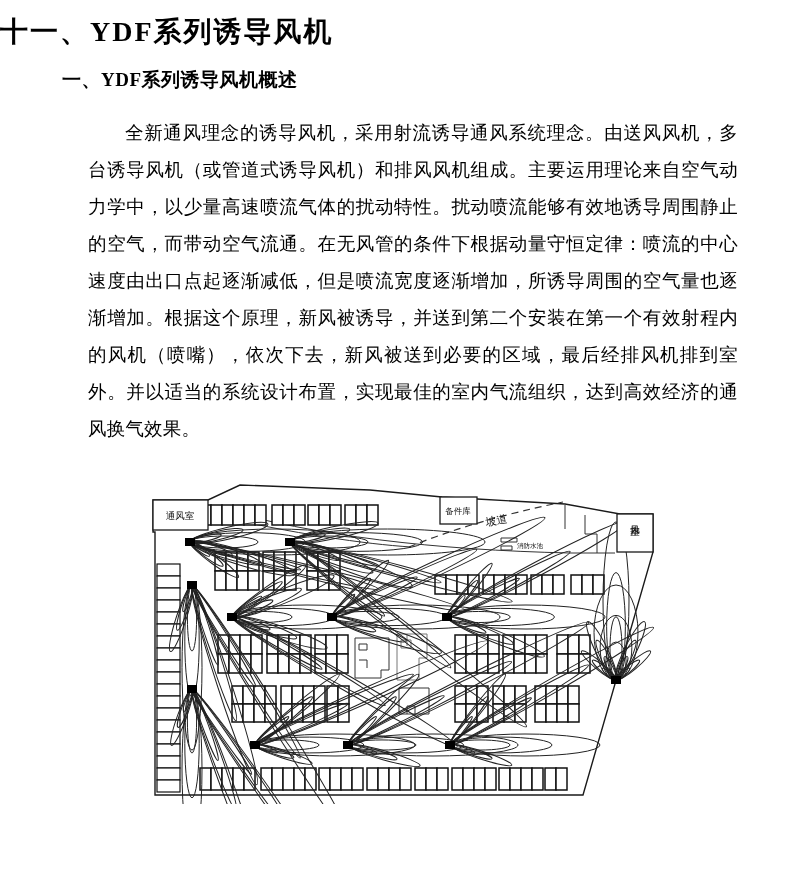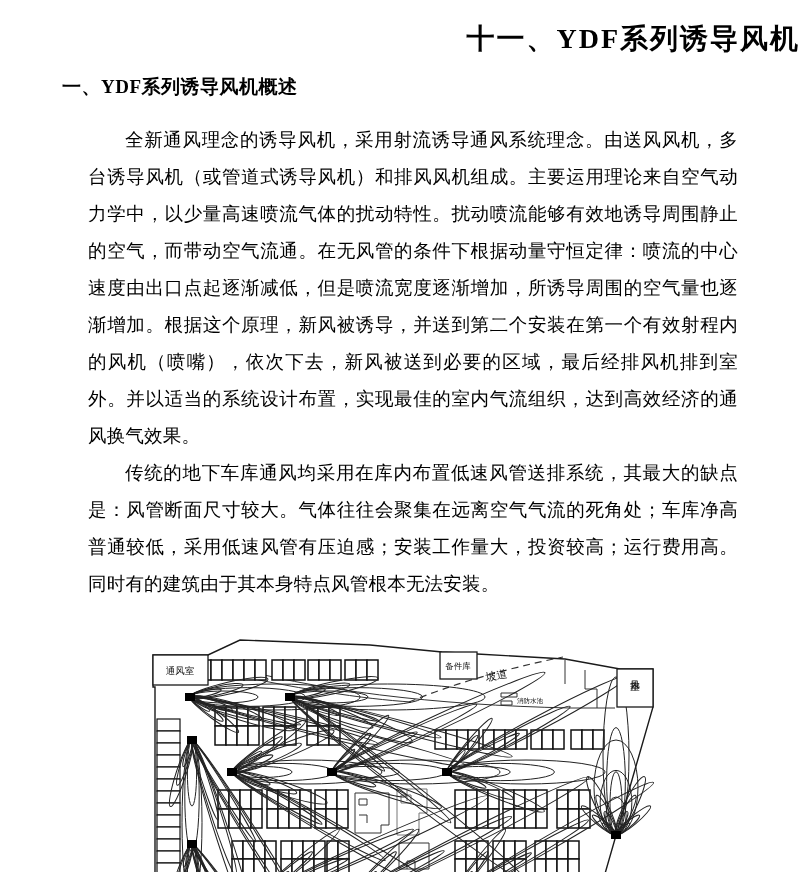--- a/index.html
+++ b/index.html
@@ -1,21 +1,21 @@
 <!DOCTYPE html>
 <html><head>
 <meta charset="utf-8">
 <style>
   html,body{margin:0;padding:0;background:#fff;}
   body{
     width:800px;height:872px;overflow:hidden;position:relative;
     font-family:"Liberation Serif","DejaVu Serif",serif;color:#000;
   }
   .doc-title{
-    margin:20px 0 0 0;text-align:right;font-size:28px;font-weight:bold;
+    margin:13px 0 0 0;text-align:left;font-size:28px;font-weight:bold;
     letter-spacing:2px;
   }
   .section-heading{
     margin:16px 0 22px 62px;font-size:19px;font-weight:bold;letter-spacing:.5px;
   }
   .body-text{margin:0 62px 0 88px;}
   .body-text p{
     margin:0;font-size:18.5px;line-height:37px;text-align:justify;
     text-indent:2em;letter-spacing:.2px;
   }
@@ -35,21 +35,20 @@
 </style>
 </head>
 <body>
 
 <h1 class="doc-title">十一、YDF系列诱导风机</h1>
 
 <h2 class="section-heading">一、YDF系列诱导风机概述</h2>
 
 <div class="body-text">
   <p>全新通风理念的诱导风机，采用射流诱导通风系统理念。由送风风机，多台诱导风机（或管道式诱导风机）和排风风机组成。主要运用理论来自空气动力学中，以少量高速喷流气体的扰动特性。扰动喷流能够有效地诱导周围静止的空气，而带动空气流通。在无风管的条件下根据动量守恒定律：喷流的中心速度由出口点起逐渐减低，但是喷流宽度逐渐增加，所诱导周围的空气量也逐渐增加。根据这个原理，新风被诱导，并送到第二个安装在第一个有效射程内的风机（喷嘴），依次下去，新风被送到必要的区域，最后经排风机排到室外。并以适当的系统设计布置，实现最佳的室内气流组织，达到高效经济的通风换气效果。</p>
-  <p>传统的地下车库通风均采用在库内布置低速风管送排系统，其最大的缺点是：风管断面尺寸较大。气体往往会聚集在远离空气气流的死角处；车库净高普通较低，采用低速风管有压迫感；安装工作量大，投资较高；运行费用高。同时有的建筑由于其本身特点风管根本无法安装。</p>
 </div>
 
 <figure class="figure-wrap" style="margin:26px 0 0 0;">
   <svg id="garage-svg" width="510" height="330" viewBox="0 0 510 330">
 
     <path class="outline" d="M 10 321 L 438 321 L 508 78 L 508 40 L 475 40 L 420 30 L 332 25 L 297 23 L 225 16 L 95 11 L 63 26 L 8 26 L 8 58 L 10 58 Z"></path>
 
     <path class="thin" d="M 72 34 C 170 62 290 76 425 79 L 470 79"></path>
     <path class="thin" d="M 63 40 C 150 60 220 70 266 73"></path>
     <path class="dashed" d="M 264 73 Q 330 46 418 28"></path>

